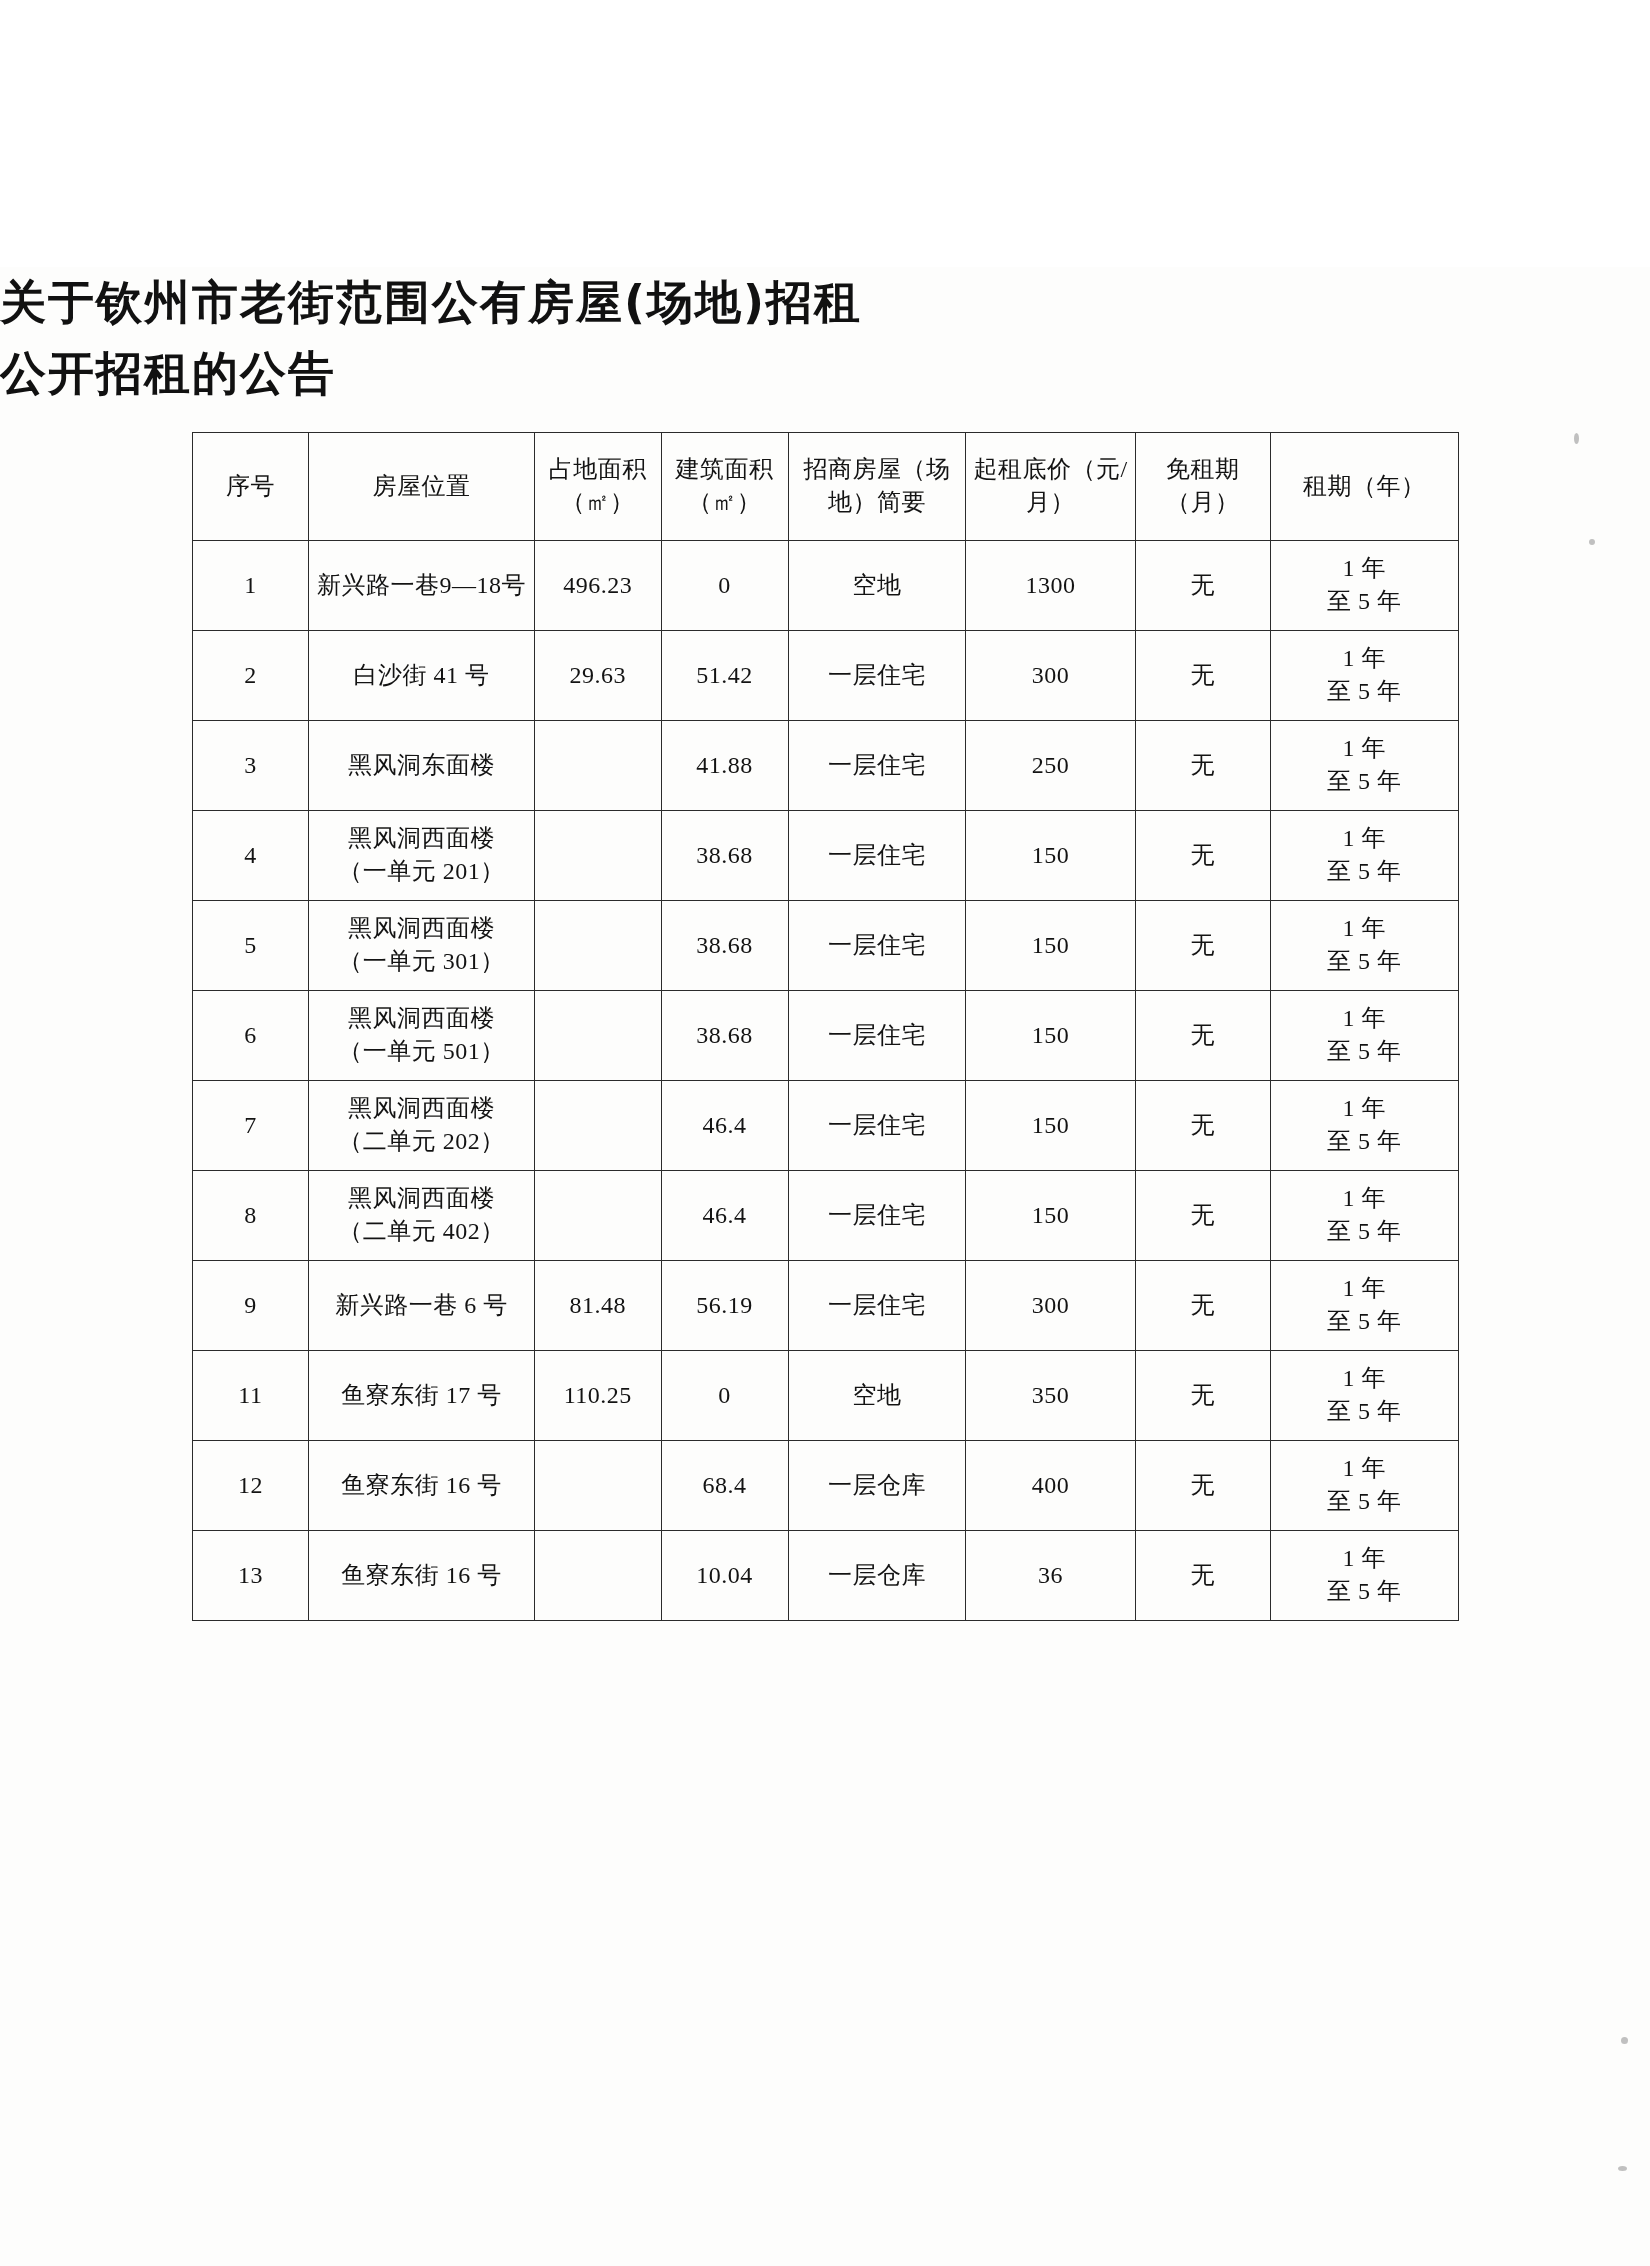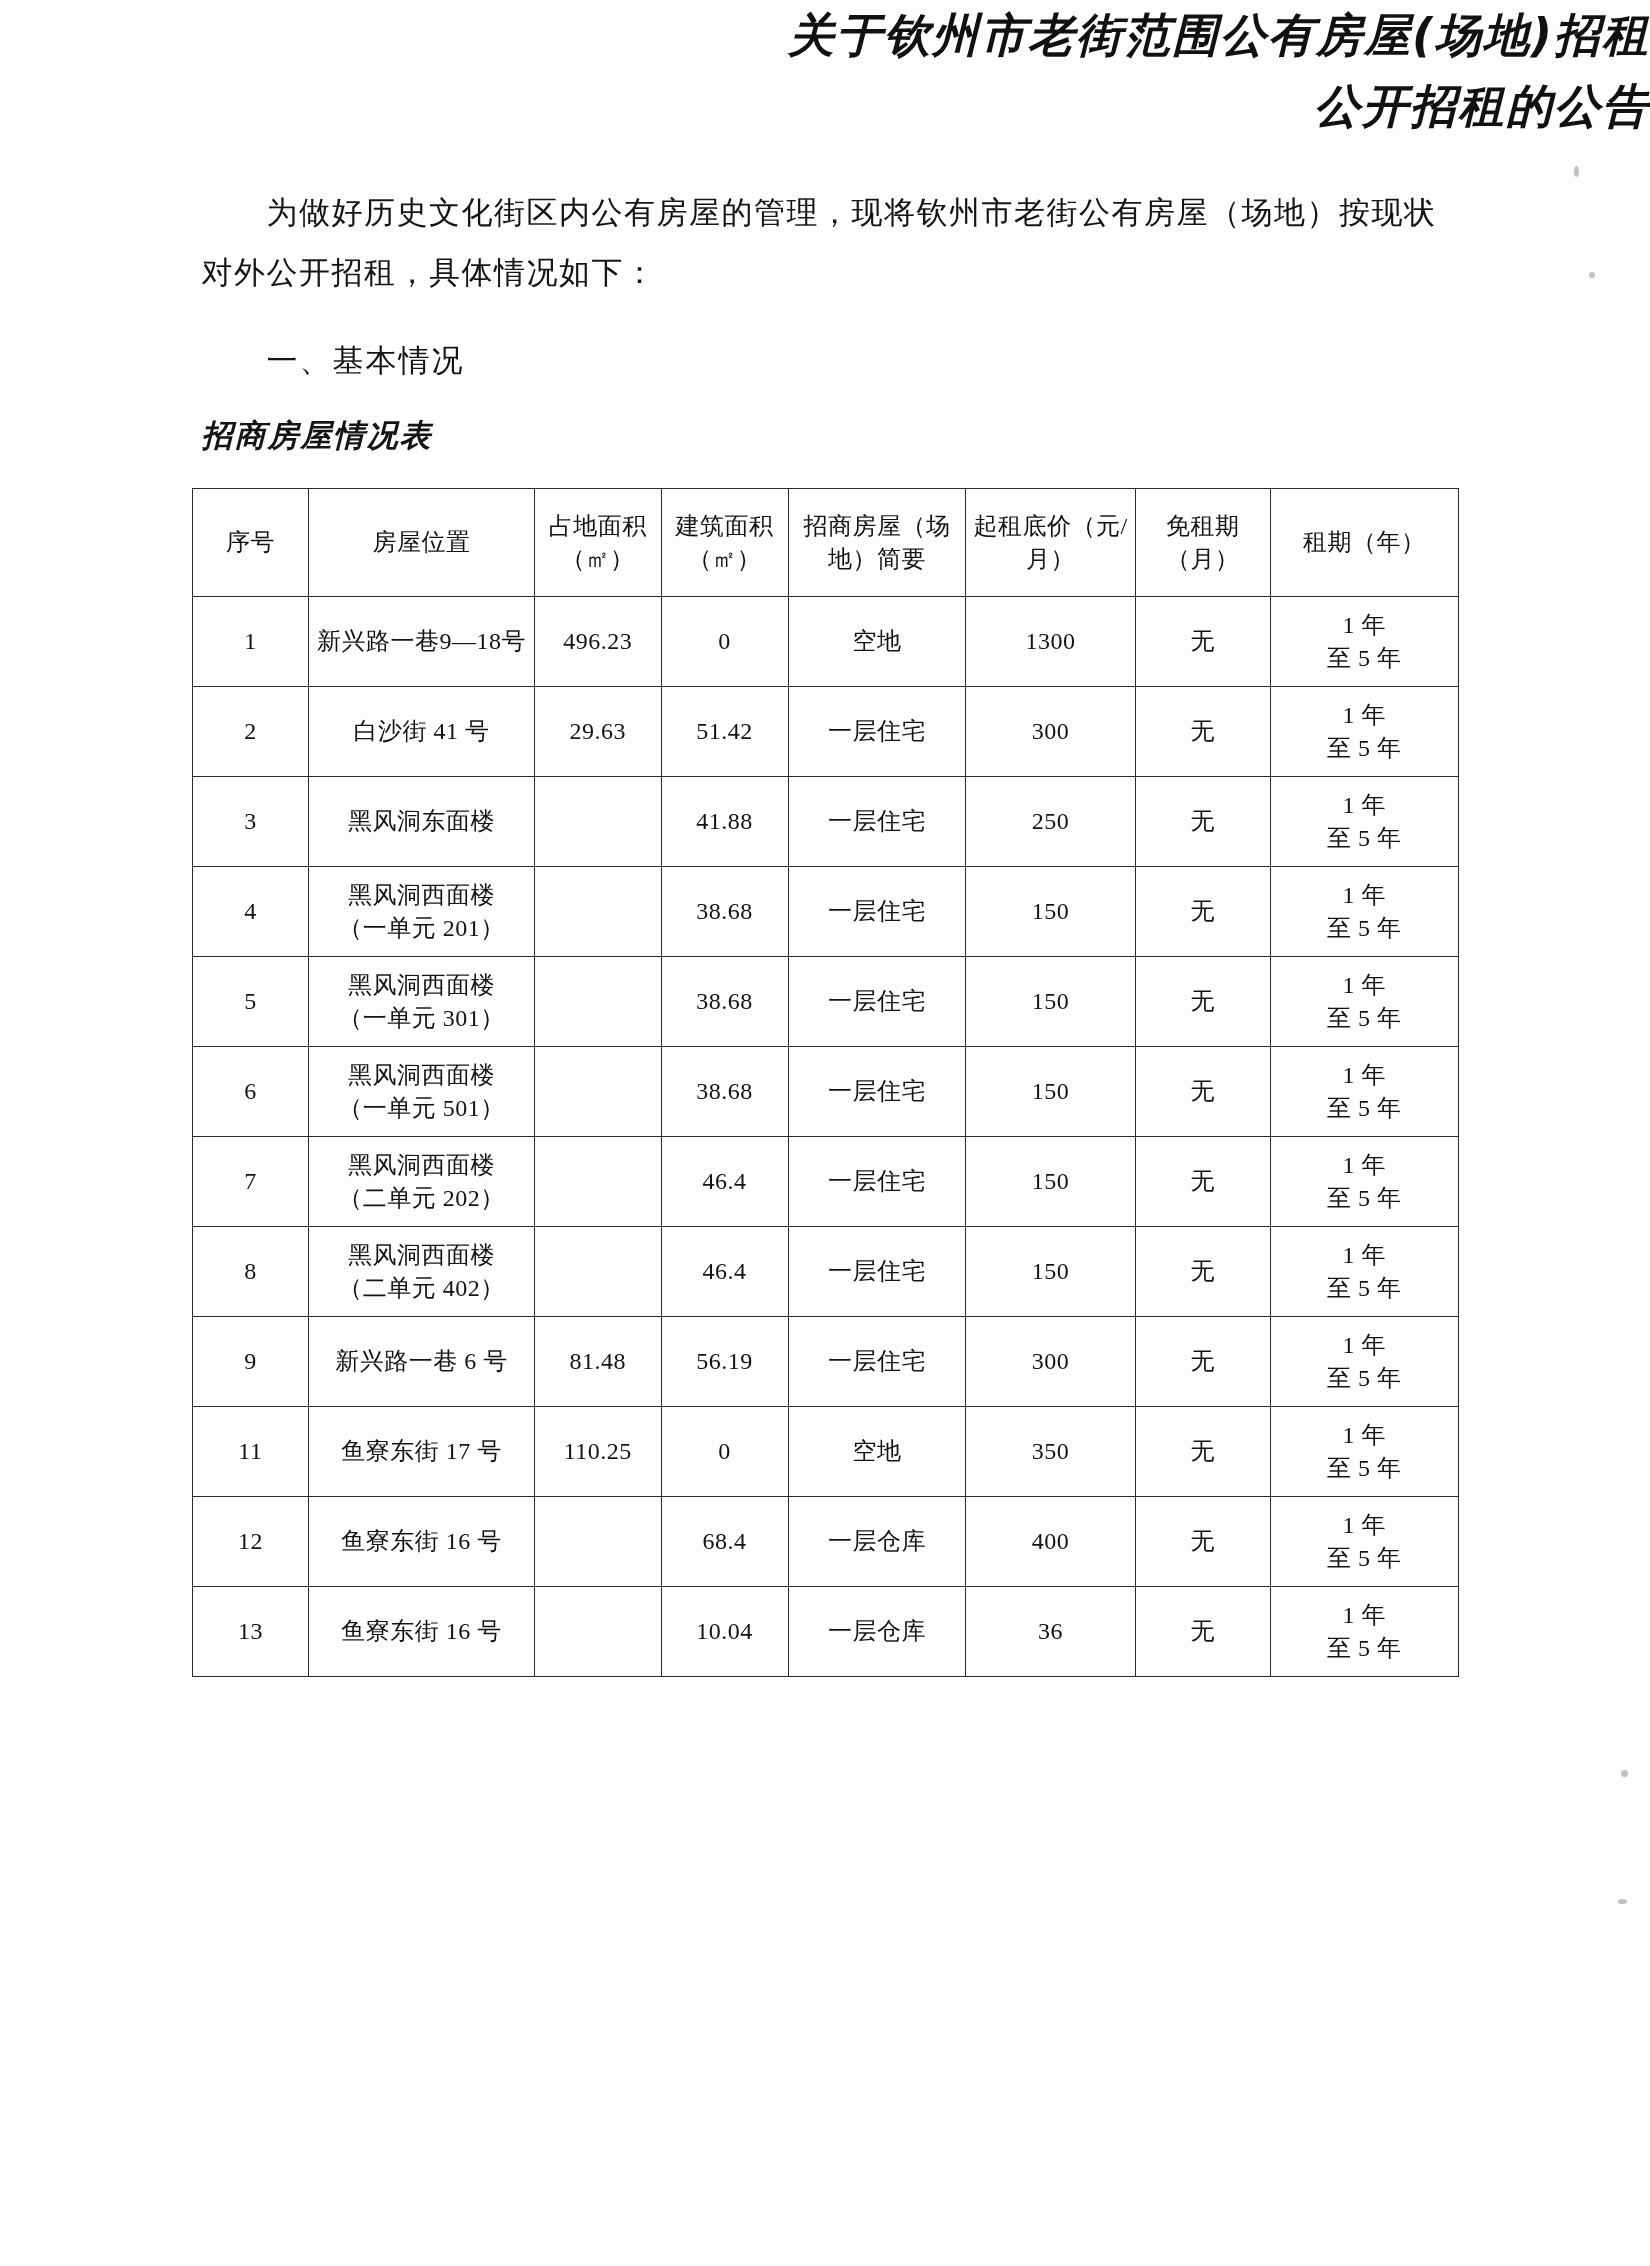--- a/index.html
+++ b/index.html
@@ -24,22 +24,22 @@
     background: #fdfdfc;
   }
   
   .speck {
     position: absolute;
     background: #8e8e8e;
     border-radius: 50%;
     opacity: .55;
   }
   .title-block {
-    text-align: right;
-    font-style: italic;
+    margin-top: 267px;
+    text-align: left;
   }
   .title-line {
     font-family: "DejaVu Sans", sans-serif;
     font-weight: bold;
     font-size: 46px;
     letter-spacing: 2px;
     line-height: 1.55;
     color: #111;
   }
   .body-text {
@@ -108,25 +108,20 @@
   <div class="speck" style="left:1574px; top:166px; width:5px; height:11px;"></div>
   <div class="speck" style="left:1589px; top:272px; width:6px; height:6px;"></div>
   <div class="speck" style="left:1621px; top:1770px; width:7px; height:7px;"></div>
   <div class="speck" style="left:1618px; top:1899px; width:9px; height:5px;"></div>
 
   <div class="title-block">
     <div class="title-line">关于钦州市老街范围公有房屋(场地)招租</div>
     <div class="title-line">公开招租的公告</div>
   </div>
 
-  <div class="body-text">
-    <div class="para">为做好历史文化街区内公有房屋的管理，现将钦州市老街公有房屋（场地）按现状对外公开招租，具体情况如下：</div>
-    <div class="sec-head">一、基本情况</div>
-    <div class="tbl-caption">招商房屋情况表</div>
-  </div>
 
   <table class="rent">
     <colgroup>
       <col class="col-no">
         <col class="col-loc">
         <col class="col-land">
         <col class="col-build">
       <col class="col-brief">
         <col class="col-price">
         <col class="col-free">

